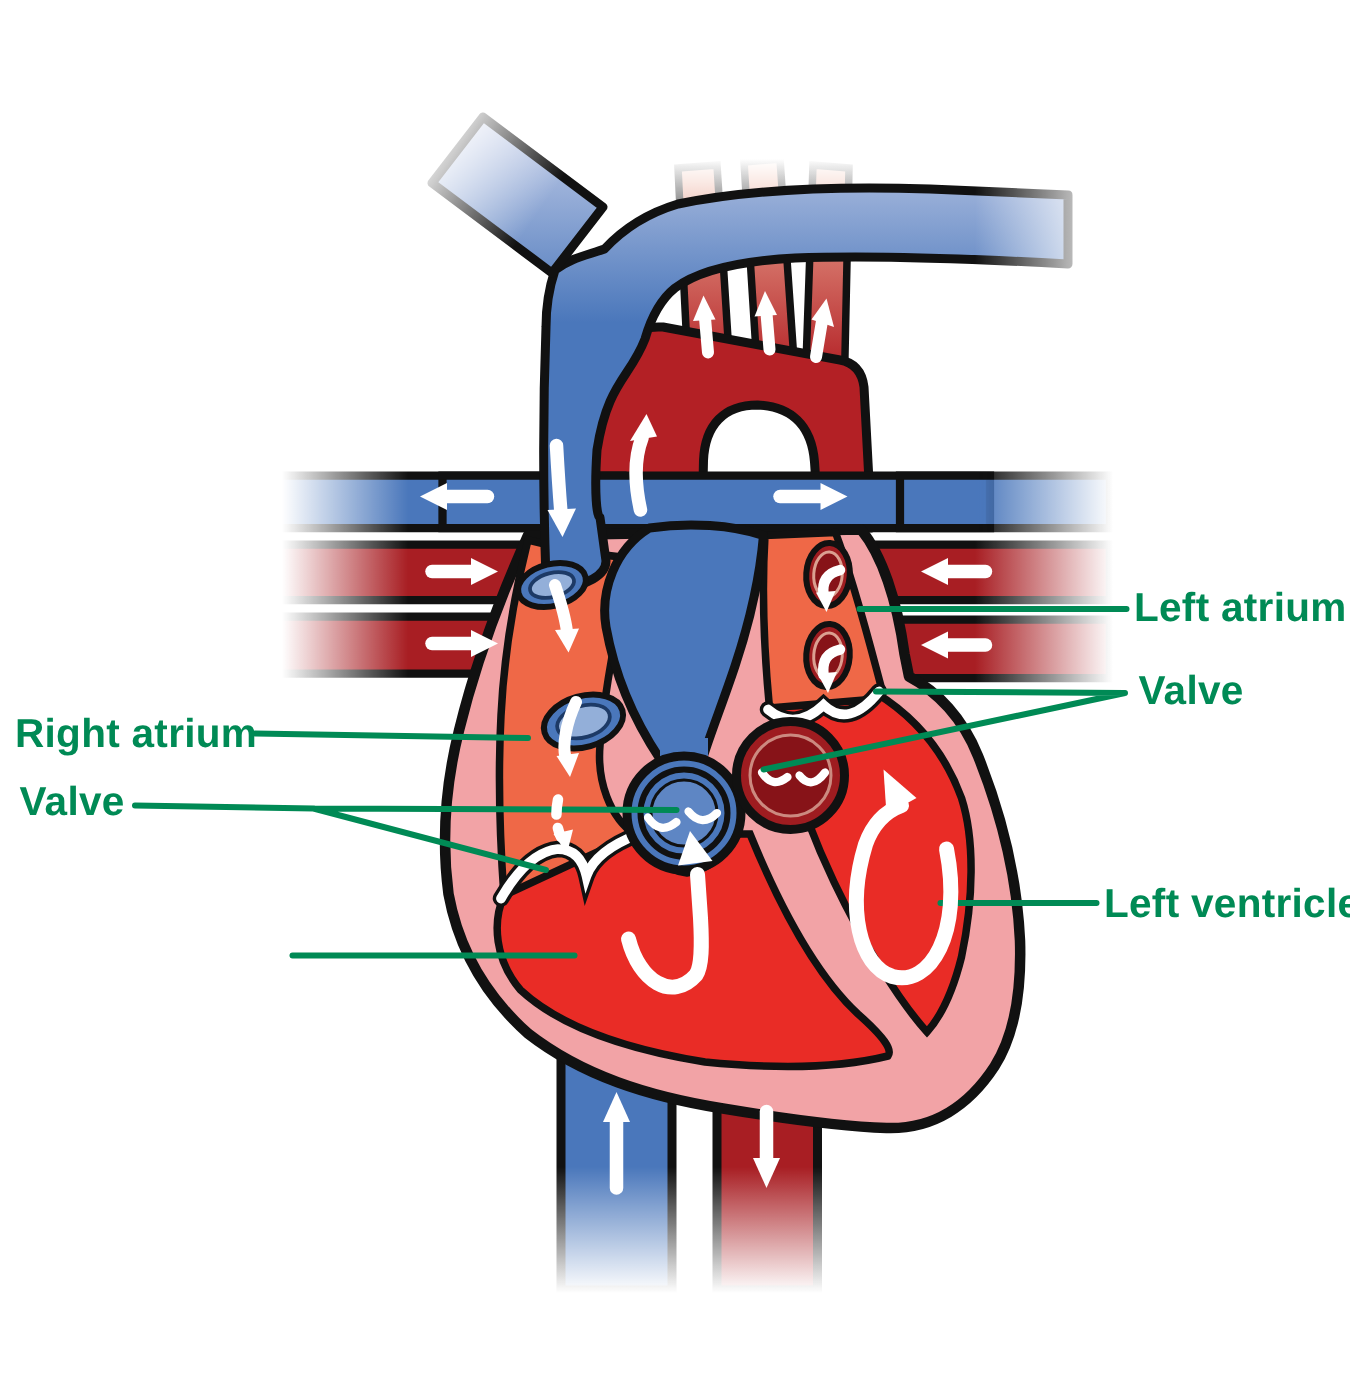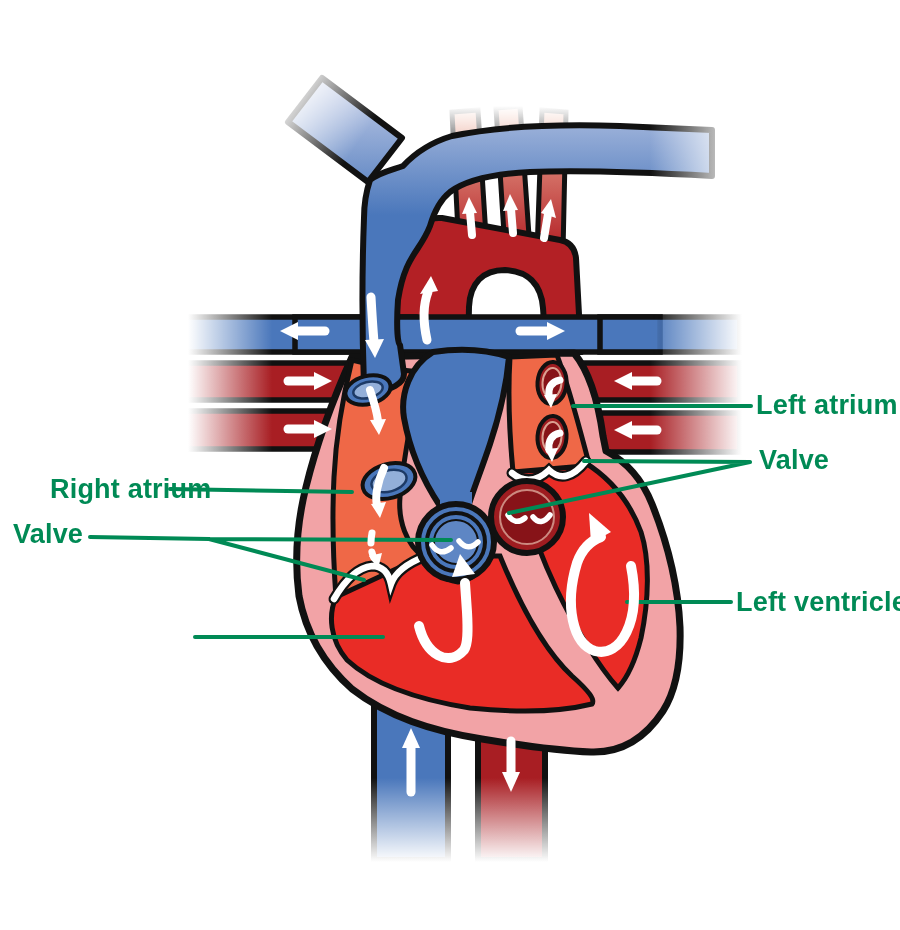--- a/index.html
+++ b/index.html
@@ -249,18 +249,18 @@
     <path class="head" d="M 589 513 L 611 532 L 591 543 Z"></path>
 
     <path class="shaft" stroke-width="9" d="M 411 792 L 411 748"></path>
     <path class="head" d="M 411 728 L 402 748 L 420 748 Z"></path>
 
     <path class="shaft" stroke-width="9" d="M 511 741 L 511 772"></path>
     <path class="head" d="M 511 792 L 502 772 L 520 772 Z"></path>
   </g>
 </svg>
 
-  <div class="lbl" style="left:10px;top:474px;margin-left:40px;">Right atrium</div>
+  <div class="lbl" style="left:10px;top:474px;">Right atrium</div>
   <div class="lbl" style="left:13px;top:519px;">Valve</div>
   <div class="lbl" style="left:756px;top:390px;">Left atrium</div>
   <div class="lbl" style="left:759px;top:445px;">Valve</div>
   <div class="lbl" style="left:736px;top:587px;">Left ventricle</div>
 </div>
 
 </body></html>

